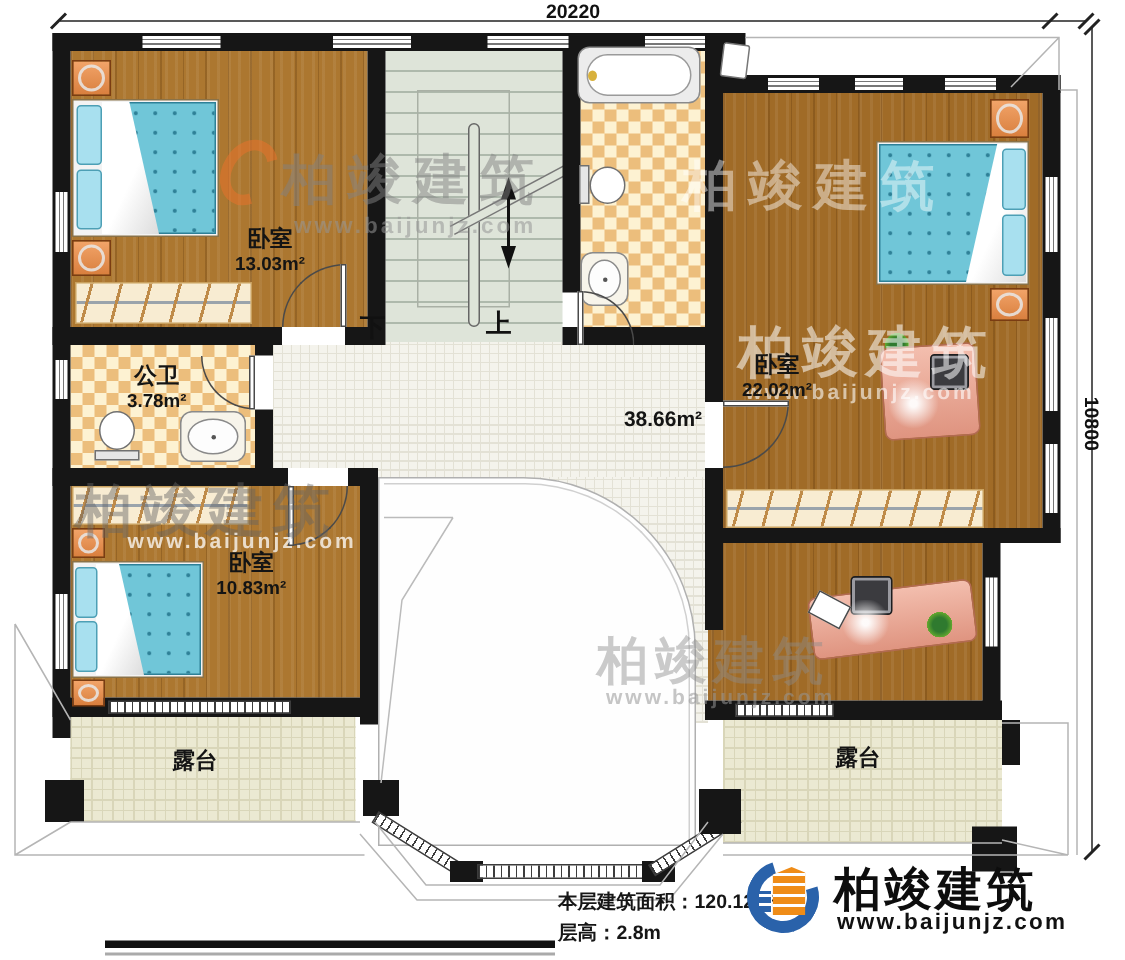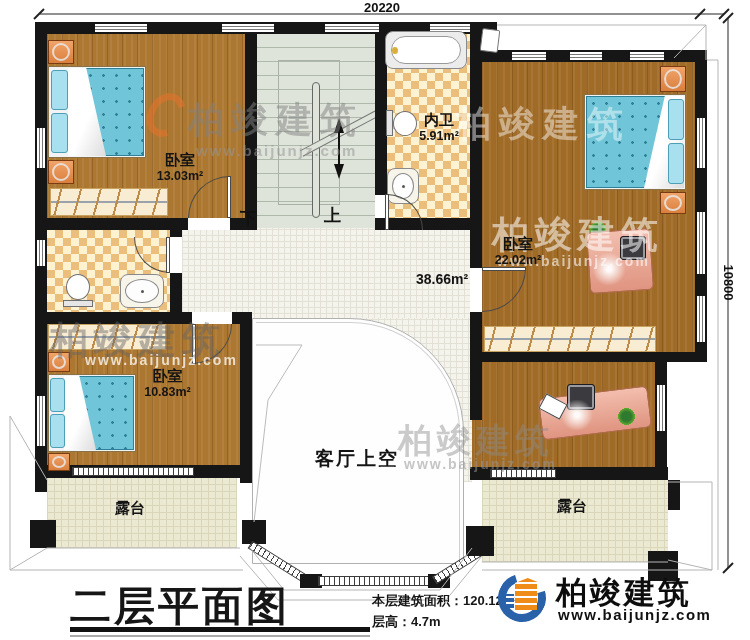--- a/index.html
+++ b/index.html
@@ -195,66 +195,62 @@
   <i class="sh leaf" style="left:385px;top:194px;width:4px;height:36px"></i>
   <i class="sh arc arc-br" style="left:482px;top:268px;width:44px;height:44px"></i>
   <i class="sh leaf" style="left:482px;top:267px;width:44px;height:4px"></i>
   <i class="sh arc arc-br" style="left:192px;top:324px;width:40px;height:40px"></i>
   <i class="sh leaf" style="left:192px;top:324px;width:4px;height:40px"></i>
 
   <div class="rlabel" style="left:135px;top:152px;width:90px">
     <span class="rname">卧室</span>
     <span class="rarea">13.03m²</span>
   </div>
-  <div class="rlabel" style="left:398px;top:112px;width:82px">
-    <span class="rname">内卫</span>
-    <span class="rarea">5.91m²</span>
+  <div class="rlabel" style="left:62px;top:243px;width:85px">
+    <span class="rname">公卫</span>
+    <span class="rarea">3.78m²</span>
   </div>
   <div class="rlabel" style="left:468px;top:236px;width:100px">
     <span class="rname">卧室</span>
     <span class="rarea">22.02m²</span>
   </div>
   <div class="rlabel" style="left:120px;top:368px;width:95px">
     <span class="rname">卧室</span>
     <span class="rarea">10.83m²</span>
   </div>
   <div class="rlabel" style="left:90px;top:500px;width:80px">
     <span class="rname">露台</span>
   </div>
   <div class="rlabel" style="left:532px;top:498px;width:80px">
     <span class="rname">露台</span>
   </div>
   <div class="rlabel" style="left:392px;top:272px;width:100px">
     <span class="rarea" style="font-size:14px">38.66m²</span>
-  </div>
-  <div class="rlabel" style="left:262px;top:448px;width:190px">
-    <span class="rname-lg">客厅上空</span>
   </div>
   <span class="stairlab" style="left:240px;top:207px">下</span>
   <span class="stairlab" style="left:324px;top:204px">上</span>
 
   <div class="dim" style="left:350px;top:0;width:64px">20220</div>
   <div class="dim" style="left:698px;top:275px;width:60px;transform:rotate(90deg)">10800</div>
 
   <i class="sh wm-swoosh" style="left:148px;top:92px;width:36px;height:46px"></i>
   <span class="wm" style="left:188px;top:96px;font-size:36px;letter-spacing:8px;color:rgba(130,130,130,.5)">柏竣建筑</span>
   <span class="wm" style="left:196px;top:142px;font-size:15px;letter-spacing:2px;color:rgba(150,150,150,.55)">www.baijunjz.com</span>
   <span class="wm" style="left:455px;top:100px;font-size:36px;letter-spacing:8px;color:rgba(255,255,255,.45)">柏竣建筑</span>
   <span class="wm" style="left:492px;top:210px;font-size:37px;letter-spacing:6px;color:rgba(255,255,255,.55)">柏竣建筑</span>
   <span class="wm" style="left:497px;top:253px;font-size:14px;letter-spacing:2px;color:rgba(255,255,255,.6)">www.baijunjz.com</span>
   <span class="wm" style="left:50px;top:315px;font-size:38px;letter-spacing:6px;color:rgba(100,100,100,.45)">柏竣建筑</span>
   <span class="wm" style="left:85px;top:352px;font-size:14px;letter-spacing:2px;color:rgba(255,255,255,.75)">www.baijunjz.com</span>
   <span class="wm" style="left:398px;top:418px;font-size:34px;letter-spacing:5px;color:rgba(140,140,140,.45)">柏竣建筑</span>
   <span class="wm" style="left:404px;top:456px;font-size:14px;letter-spacing:2px;color:rgba(150,150,150,.55)">www.baijunjz.com</span>
 
-  <div class="title-main">二层平面图</div>
   <i class="sh" style="left:70px;top:627px;width:300px;height:5px;background:#111;z-index:40"></i>
   <i class="sh" style="left:70px;top:635px;width:300px;height:2px;background:#aaa;z-index:40"></i>
   <div class="title-small" style="left:372px;top:592px">本层建筑面积：120.12m²</div>
-  <div class="title-small" style="left:372px;top:613px">层高：4.7m</div>
+  <div class="title-small" style="left:372px;top:613px">层高：2.8m</div>
 
   <i class="sh swoosh" style="left:498px;top:574px;width:48px;height:48px"></i>
   <i class="sh bldg" style="left:515px;top:578px;width:22px;height:32px"></i>
   <i class="sh bldg-b" style="left:506px;top:594px;width:8px;height:14px"></i>
   <div class="brandname">柏竣建筑</div>
   <div class="brandurl">www.baijunjz.com</div>
 
   <svg width="750" height="640" style="position:absolute;left:0;top:0;pointer-events:none;z-index:25">
     <g stroke="#222" stroke-width="1" fill="none">
       <line x1="40" y1="14" x2="724" y2="14"></line>

